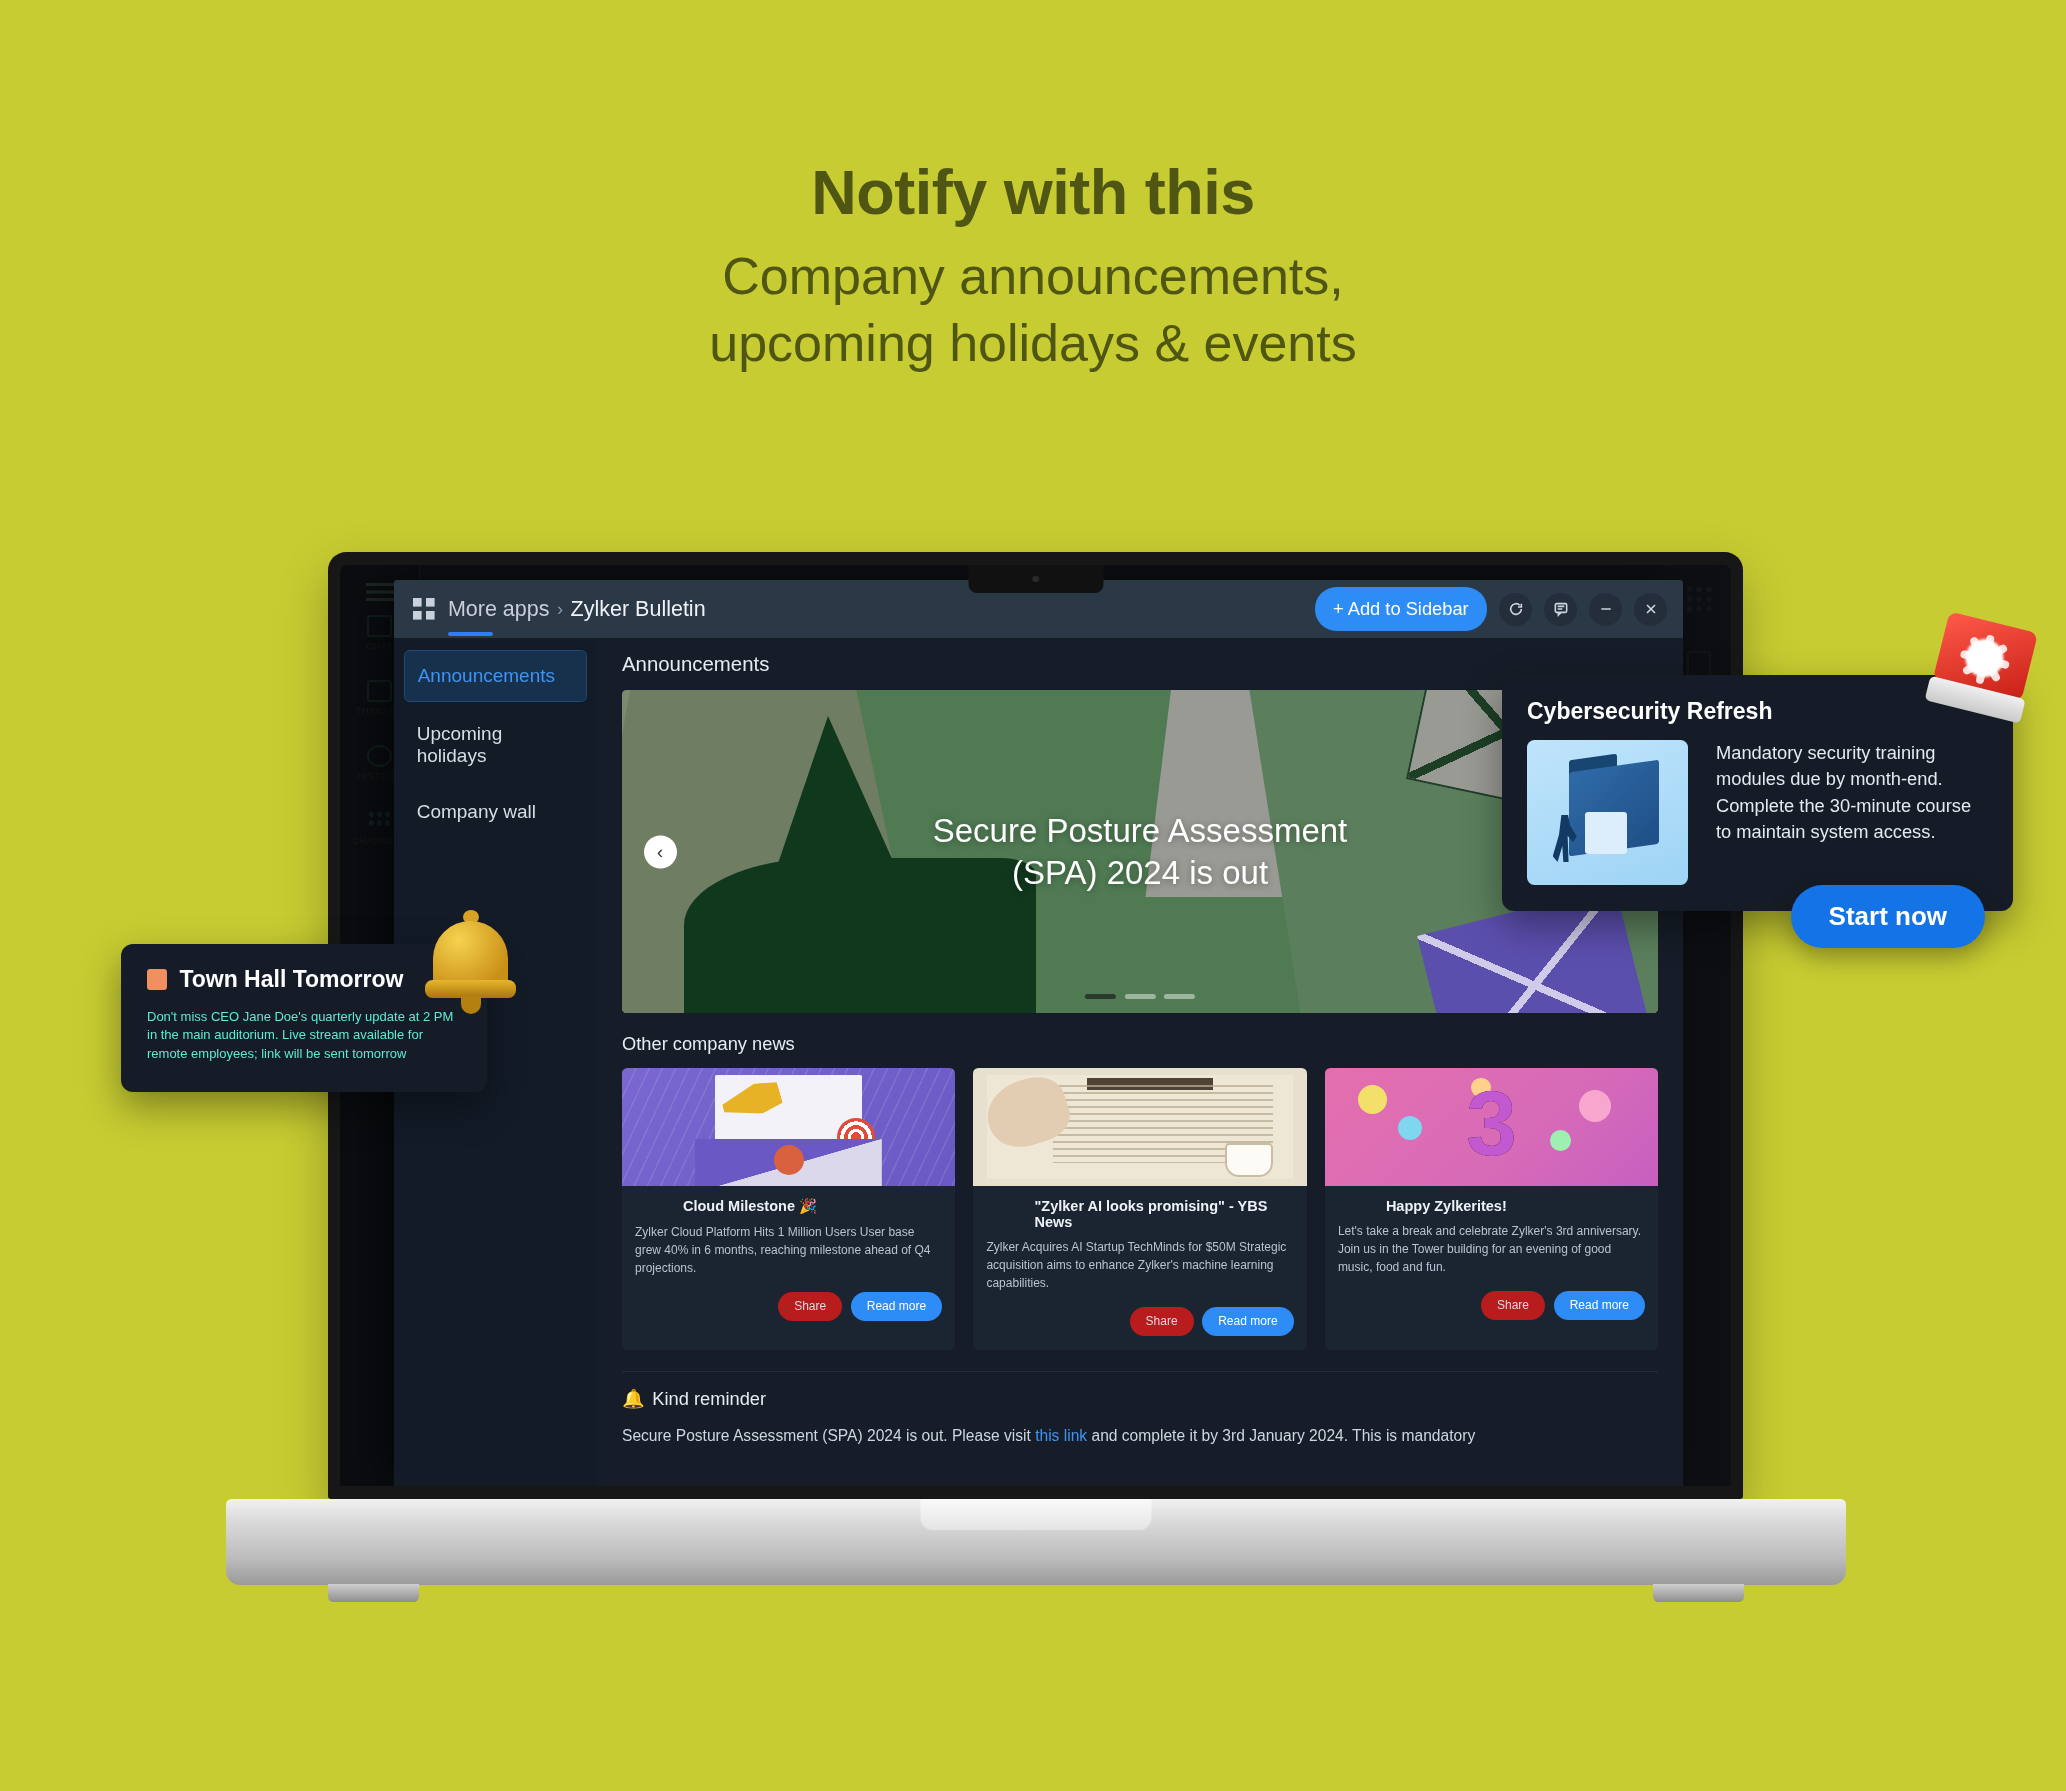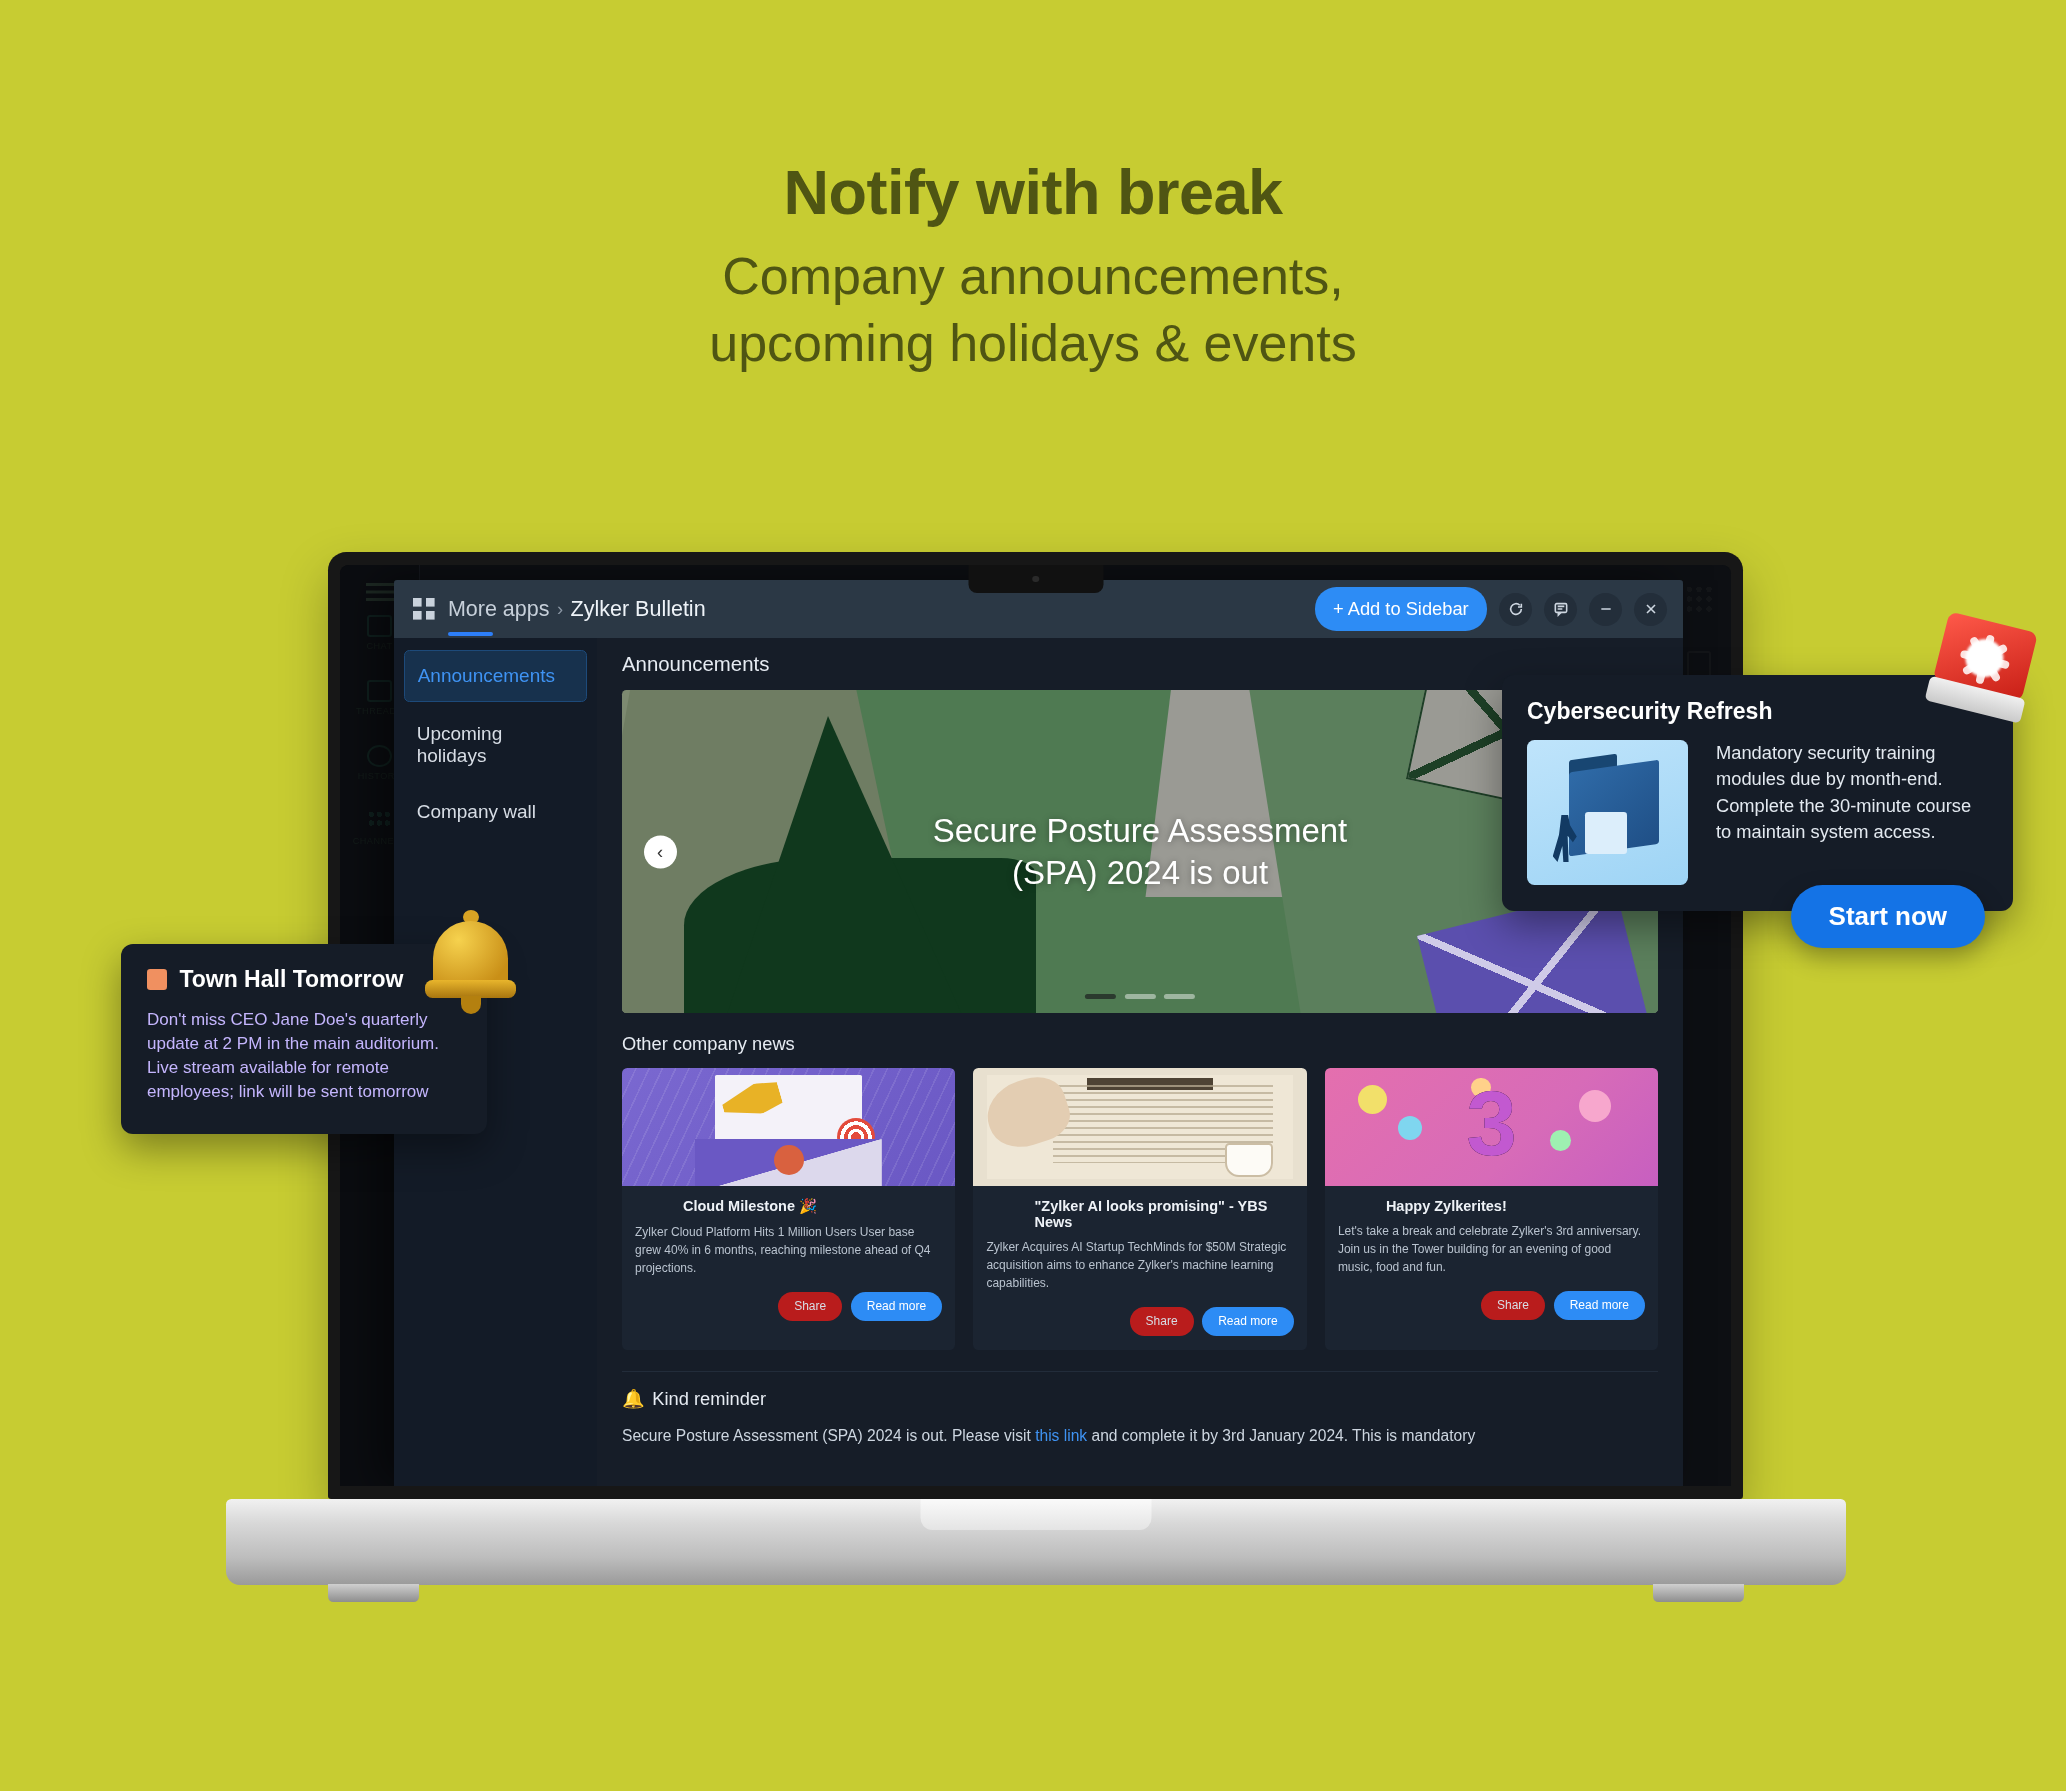--- a/index.html
+++ b/index.html
@@ -217,21 +217,21 @@
   .remtitle { font-size:18.3px; color:#e6ebf2; display:flex; align-items:center; gap:7.5px; }
   .remtext { font-size:15.6px; color:#cdd6e0; margin-top:14px; line-height:1.5; white-space:nowrap; }
   .remlink { color:#3f93f3; }
 
   
   .float { position:absolute; background:#151c27; border-radius:12px; z-index:60;
     box-shadow:0 15px 38px rgba(0,0,0,.38); }
   .nt-left { left:121px; top:944px; width:366px; padding:22px 26px 29px; }
   .nt-left .t { font-size:23px; color:#fff; font-weight:600; display:flex; align-items:center; gap:12px; }
   .sqicon { width:20.4px; height:20.4px; background:#f09060; border-radius:3.2px; flex:0 0 auto; }
-  .nt-left .b { font-size:17px; color:#c4b5fd; line-height:1.42; margin-top:15px; }
+  .nt-left .b { font-size:13px; color:#5eead4; line-height:1.42; margin-top:15px; }
 
   .bell { position:absolute; left:425px; top:909px; width:91px; height:102px; z-index:62; }
   .bell .body { position:absolute; left:7.5px; top:12px; width:75px; height:67px;
     background: radial-gradient(circle at 34% 28%, #f6d24e, #c98f17 78%);
     border-radius: 40px 40px 7.5px 7.5px; }
   .bell .lip { position:absolute; left:0; top:71px; width:91px; height:18.3px;
     background: linear-gradient(#e8b52c,#a8750f); border-radius:7.5px; }
   .bell .clap { position:absolute; left:36px; top:87px; width:20.4px; height:18.3px;
     background:#b4800f; border-radius:0 0 10.8px 10.8px; }
   .bell .top { position:absolute; left:38px; top:1.1px; width:16px; height:14px;
@@ -271,21 +271,21 @@
     padding:16px 38px; border-radius:32px; border:none;
     box-shadow:0 9.7px 24px rgba(0,0,0,.3);
   }
 </style>
 </head>
 <body>
 
 <div class="stage">
 
   <div class="hero-copy">
-    <div class="hero-title">Notify with break</div>
+    <div class="hero-title">Notify with this</div>
     <div class="hero-sub">
       <div>Company announcements,</div>
       <div>upcoming holidays &amp; events</div>
     </div>
   </div>
 
   <div class="laptop">
     <div class="lid">
       <div class="screen">
         <div class="notch"></div>

